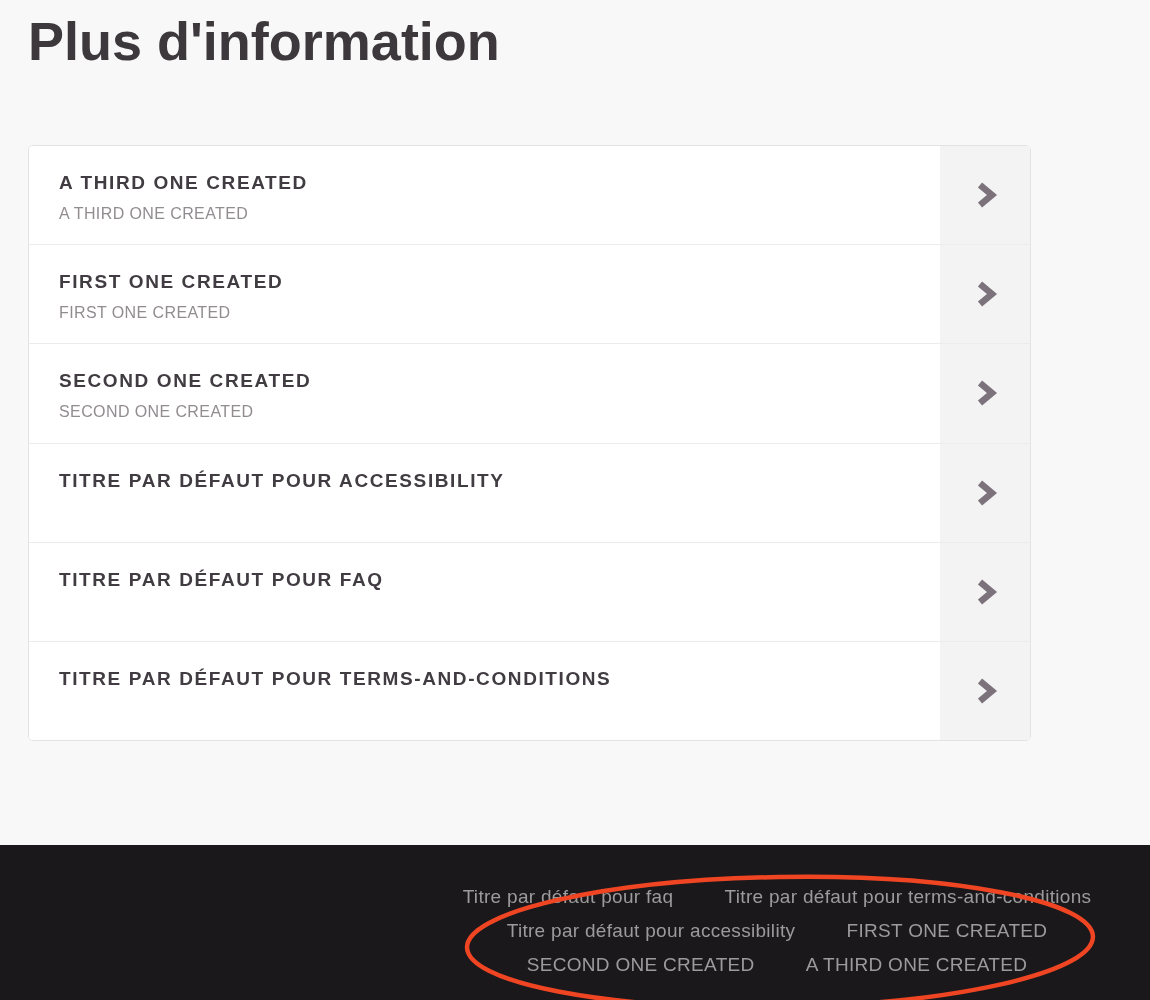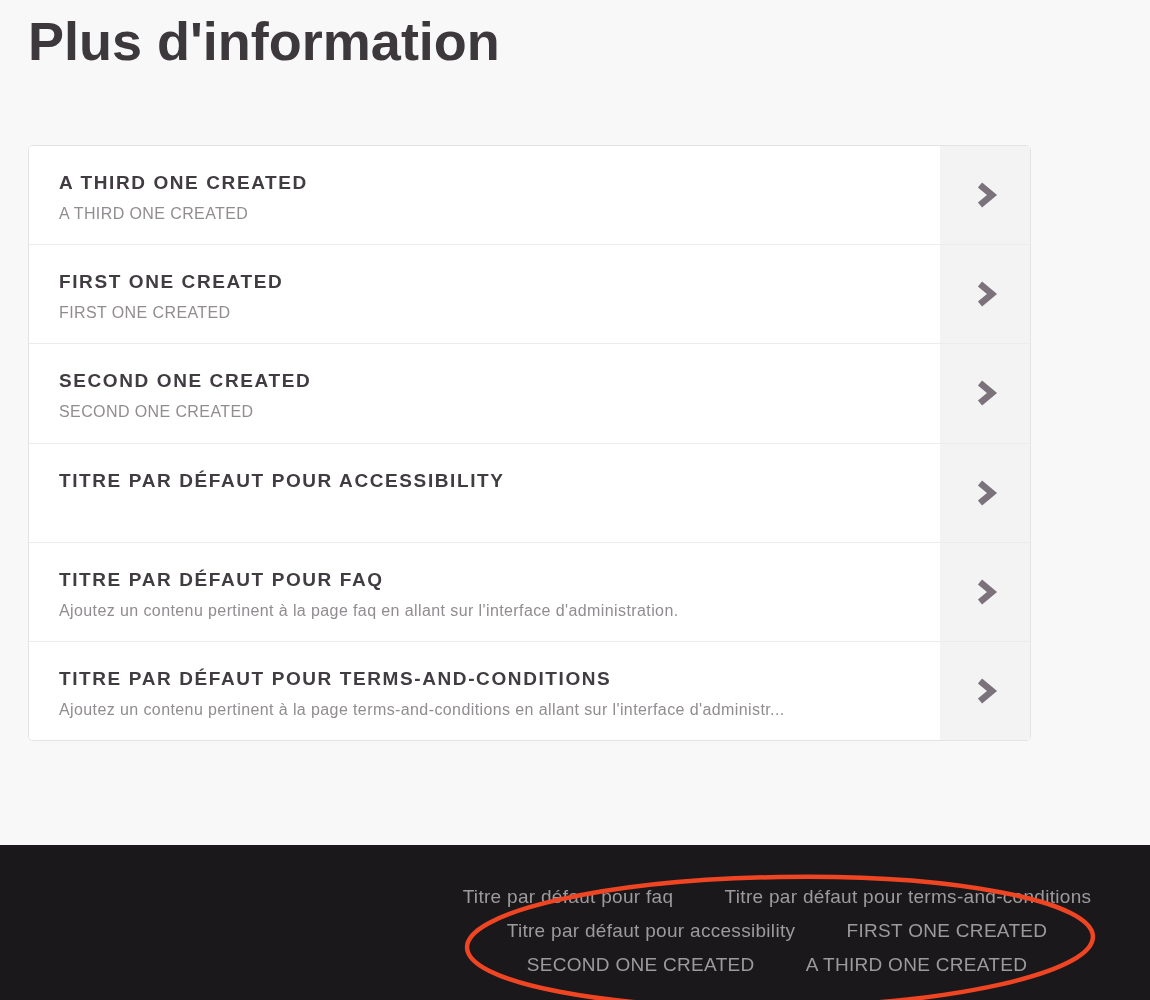--- a/index.html
+++ b/index.html
@@ -155,33 +155,31 @@
       <div class="row-chevron-cell">
         <svg class="chev" width="26" height="30" viewBox="0 0 26 30">
             <path d="M8 5 L20 15 L8 25" fill="none" stroke="#7b727b" stroke-width="6.5"></path>
           </svg>
       </div>
     </a>
 
     <a class="row">
       <div class="row-text">
         <div class="row-title">TITRE PAR DÉFAUT POUR FAQ</div>
-        <div class="row-desc">Ajoutez un contenu pertinent à la page faq en allant sur l'interface d'administration.</div>
       </div>
       <div class="row-chevron-cell">
         <svg class="chev" width="26" height="30" viewBox="0 0 26 30">
             <path d="M8 5 L20 15 L8 25" fill="none" stroke="#7b727b" stroke-width="6.5"></path>
           </svg>
       </div>
     </a>
 
     <a class="row">
       <div class="row-text">
         <div class="row-title">TITRE PAR DÉFAUT POUR TERMS-AND-CONDITIONS</div>
-        <div class="row-desc">Ajoutez un contenu pertinent à la page terms-and-conditions en allant sur l'interface d'administr...</div>
       </div>
       <div class="row-chevron-cell">
         <svg class="chev" width="26" height="30" viewBox="0 0 26 30">
             <path d="M8 5 L20 15 L8 25" fill="none" stroke="#7b727b" stroke-width="6.5"></path>
           </svg>
       </div>
     </a>
 
   </div>
 </div>

